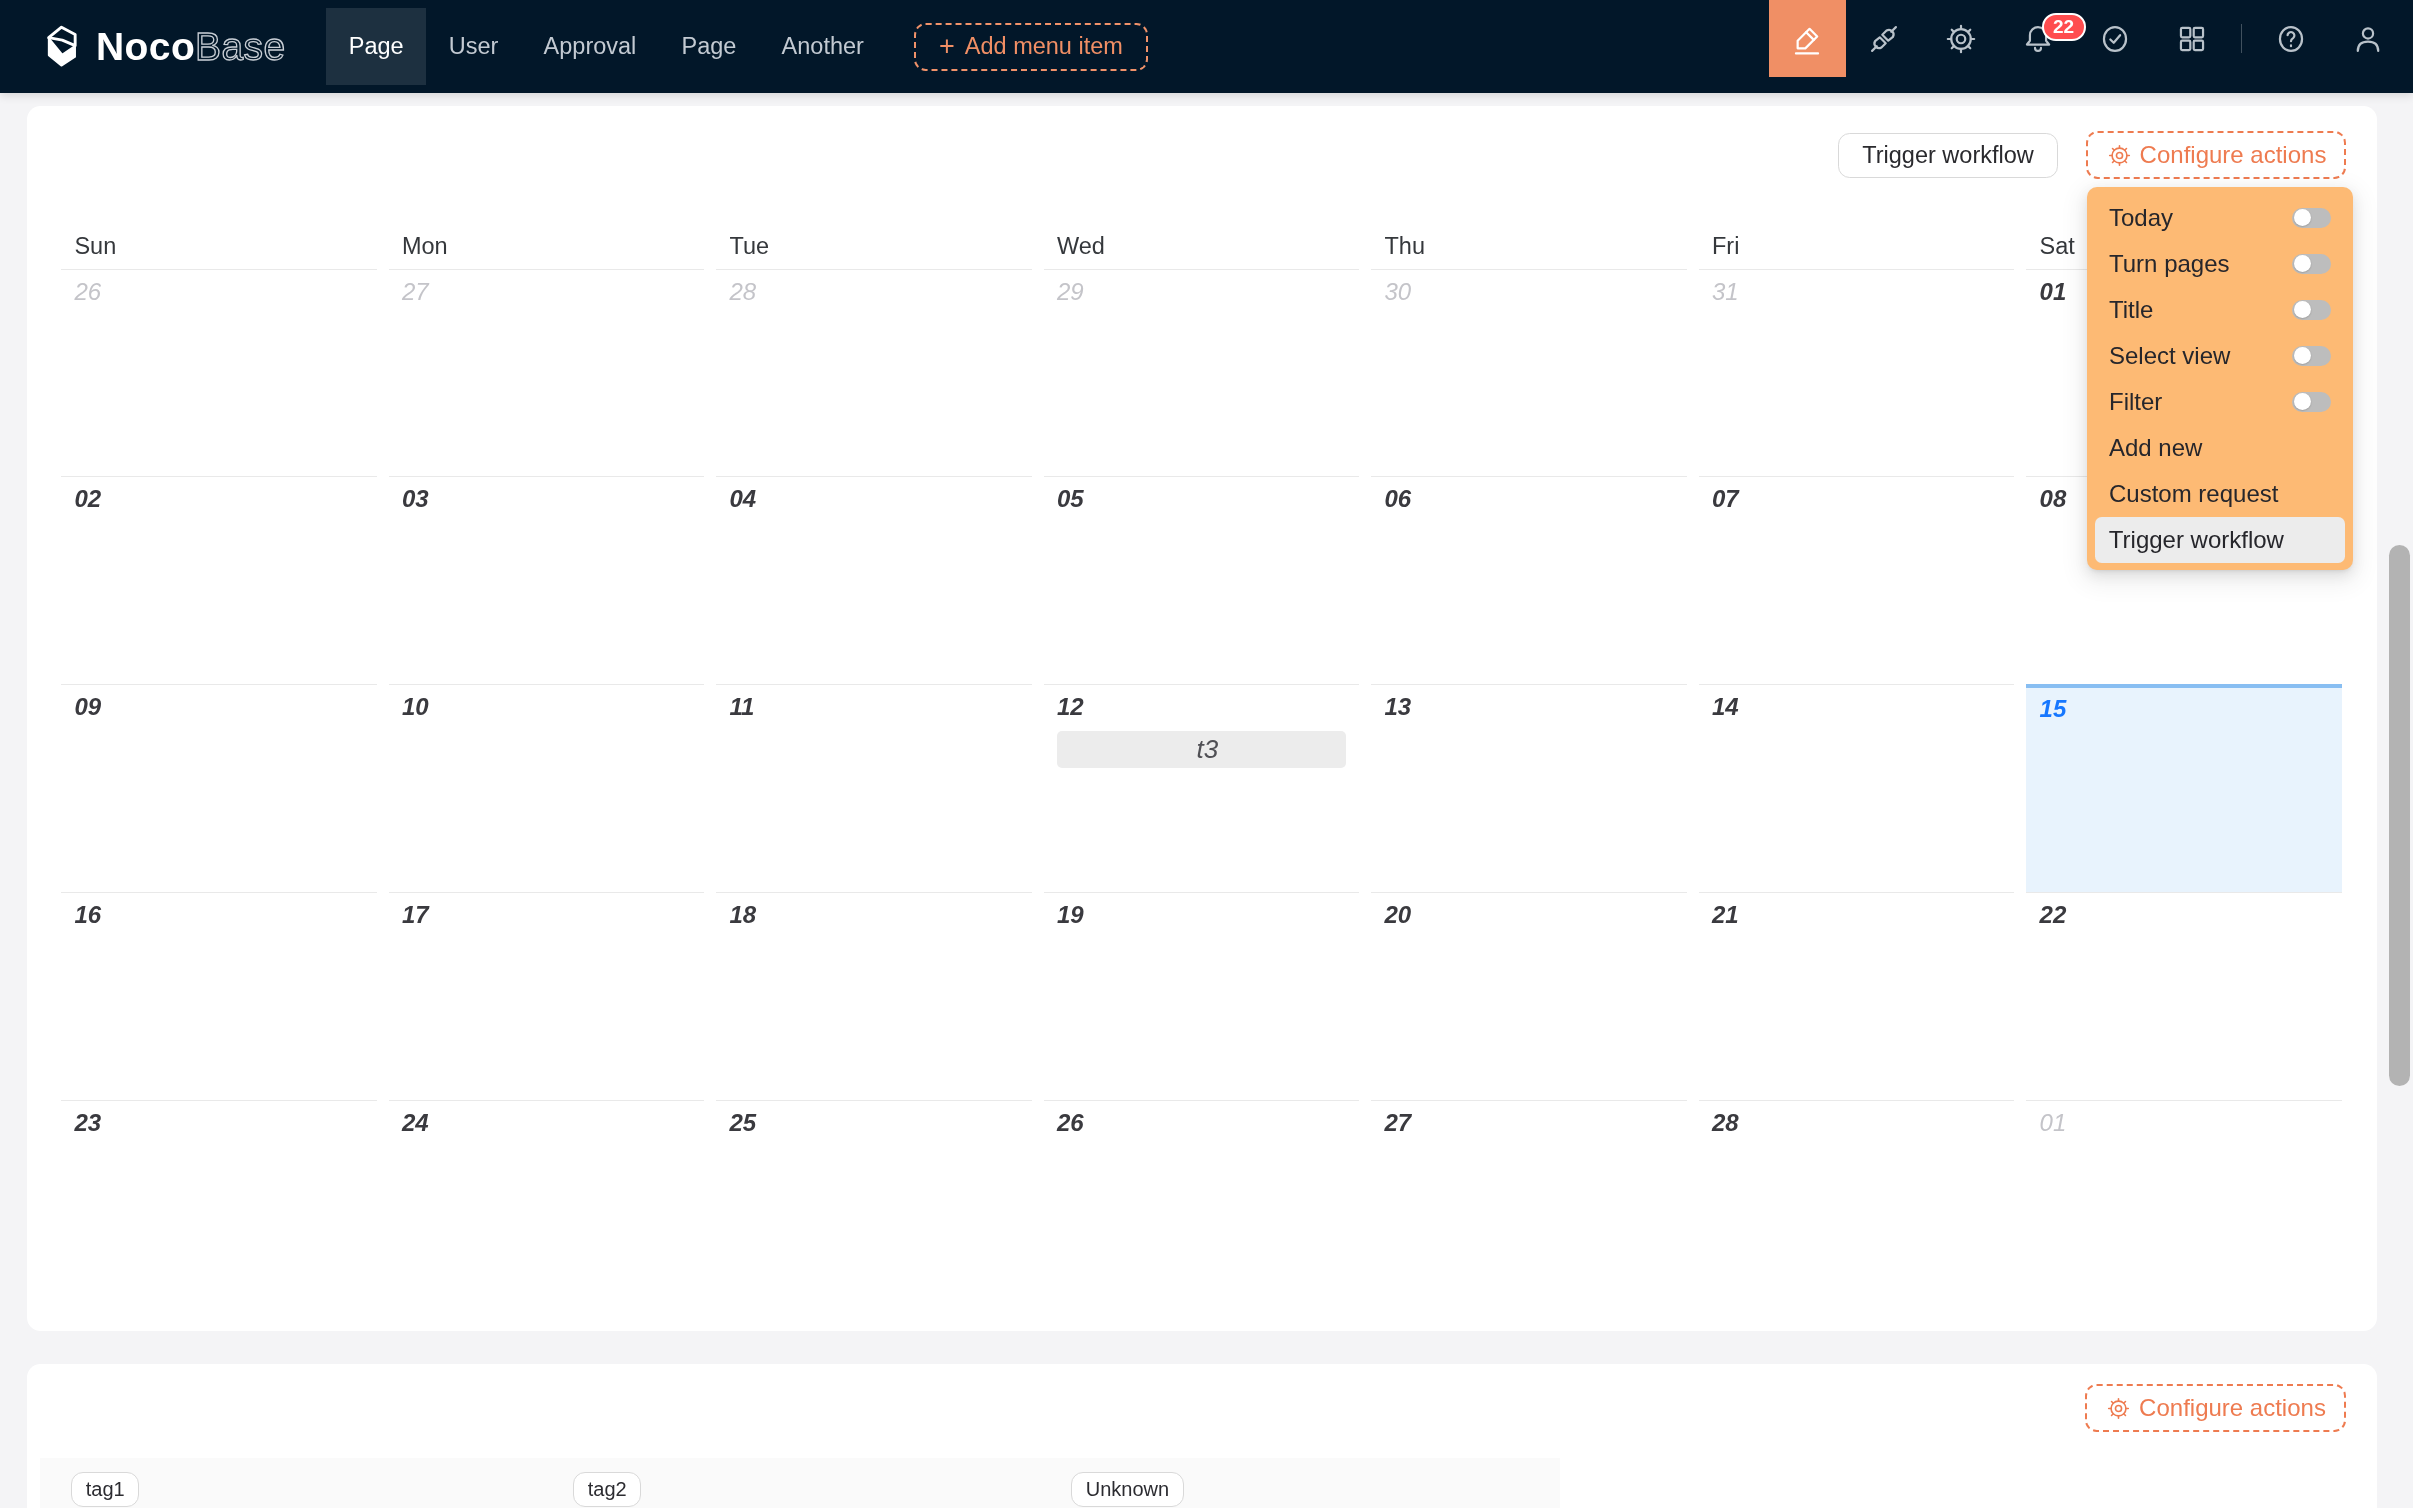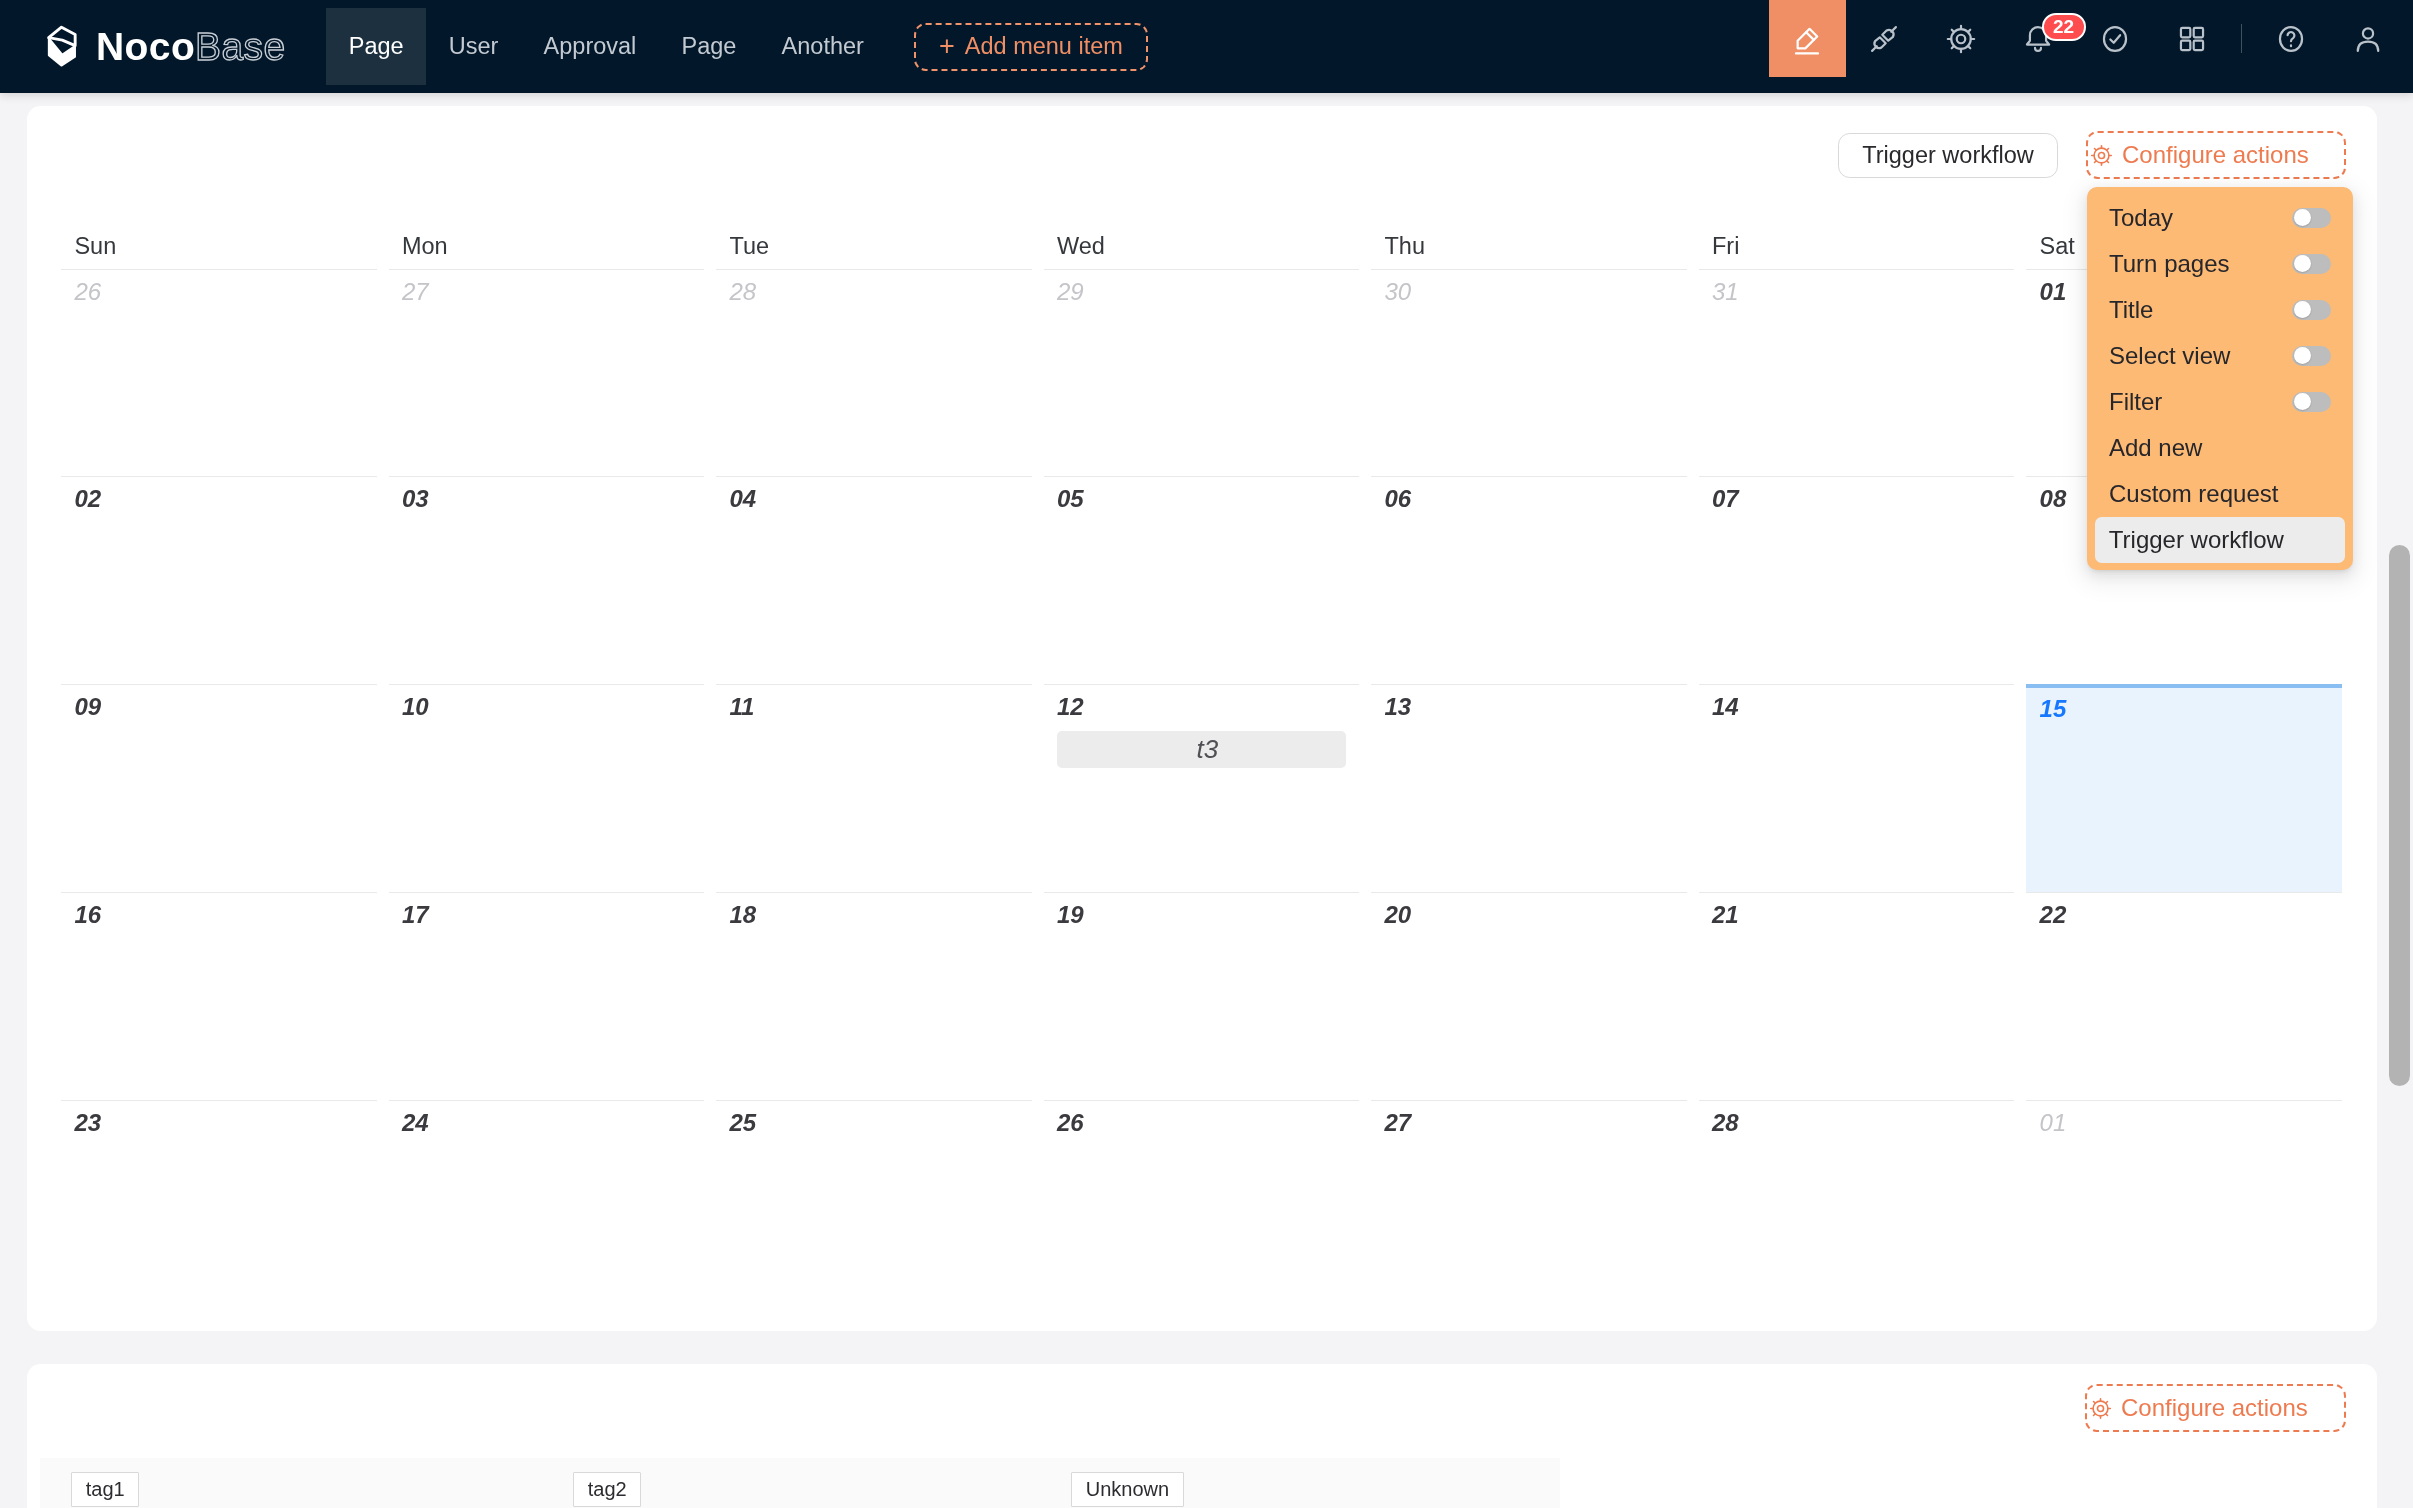--- a/index.html
+++ b/index.html
@@ -39,21 +39,21 @@
                 border-radius:0 0 8.4px 8.4px; box-shadow:0 0.8px 3.4px rgba(0,0,0,.08); z-index:5; }
 
   
   .card1 { position:absolute; left:27px; top:106px; width:2350px; height:1225px; background:#ffffff;
            border-radius:13.4px; z-index:10; }
   .btn-plain { position:absolute; height:45px; background:#fff; border:1.7px solid #d9d9d9; border-radius:11.7px;
                font-size:23.5px; color:#2a2a2e; display:flex; align-items:center; justify-content:center;
                cursor:pointer; }
   .btn-trigger { left:1811px; top:27px; width:220px; }
   .btn-configure { position:absolute; height:48px; border:2.5px dashed #EE7B50; border-radius:11.7px;
-                   color:#EE7B50; font-size:24px; display:flex; align-items:center; justify-content:flex-start;
+                   color:#EE7B50; font-size:24px; display:flex; align-items:center; justify-content:center;
                    gap:7px; cursor:pointer; background:transparent; }
   .btn-configure svg { width:27px; height:27px; stroke:#EE7B50; fill:none; stroke-width:2.4;
                        stroke-linecap:round; }
   .card1 .btn-configure { left:2059px; top:25px; width:260px; }
 
   .cal-grid { position:absolute; left:34px; top:117px; width:2281px; display:grid;
               grid-template-columns:repeat(7, 1fr); column-gap:11.7px; }
   .day-head { height:47px; font-size:23.5px; font-weight:500; color:#35383c; padding:10px 0 0 13.4px;
               border-bottom:1.7px solid #e9e9e9; }
   .cal-cell { height:208px; border-top:1.7px solid #e9e9e9; padding:8.4px 0 0 13.4px; cursor:pointer;
@@ -77,21 +77,21 @@
             cursor:pointer; }
   .switch .knob { position:absolute; left:1.7px; top:1.7px; width:17px; height:17px; border-radius:50%;
                   background:#ffffff; box-shadow:0 0.8px 1.7px rgba(0,0,0,.2); }
 
   
   .card2 { position:absolute; left:27px; top:1364px; width:2350px; height:184px; background:#ffffff;
            border-radius:13.4px 13.4px 0 0; z-index:10; }
   .card2 .btn-configure { left:2058px; top:20px; width:261px; }
   .table-head-band { position:absolute; left:13.4px; top:94px; width:1520px; height:82px; background:#fafafa; }
   .tag-chip { position:absolute; top:14.2px; height:35px; background:#ffffff; border:1.7px solid #d9d9d9;
-              border-radius:1px; font-size:20px; color:#2c2c31; display:flex; align-items:center;
+              border-radius:12px; font-size:20px; color:#2c2c31; display:flex; align-items:center;
               padding:0 13.4px; cursor:pointer; }
 
   
   .scroll-thumb { position:absolute; left:2389px; top:545px; width:21px; height:541px; background:#b3b3b3;
                   border-radius:11px; z-index:70; cursor:pointer; }
 </style>
 </head>
 <body>
 
 <div class="nav">

